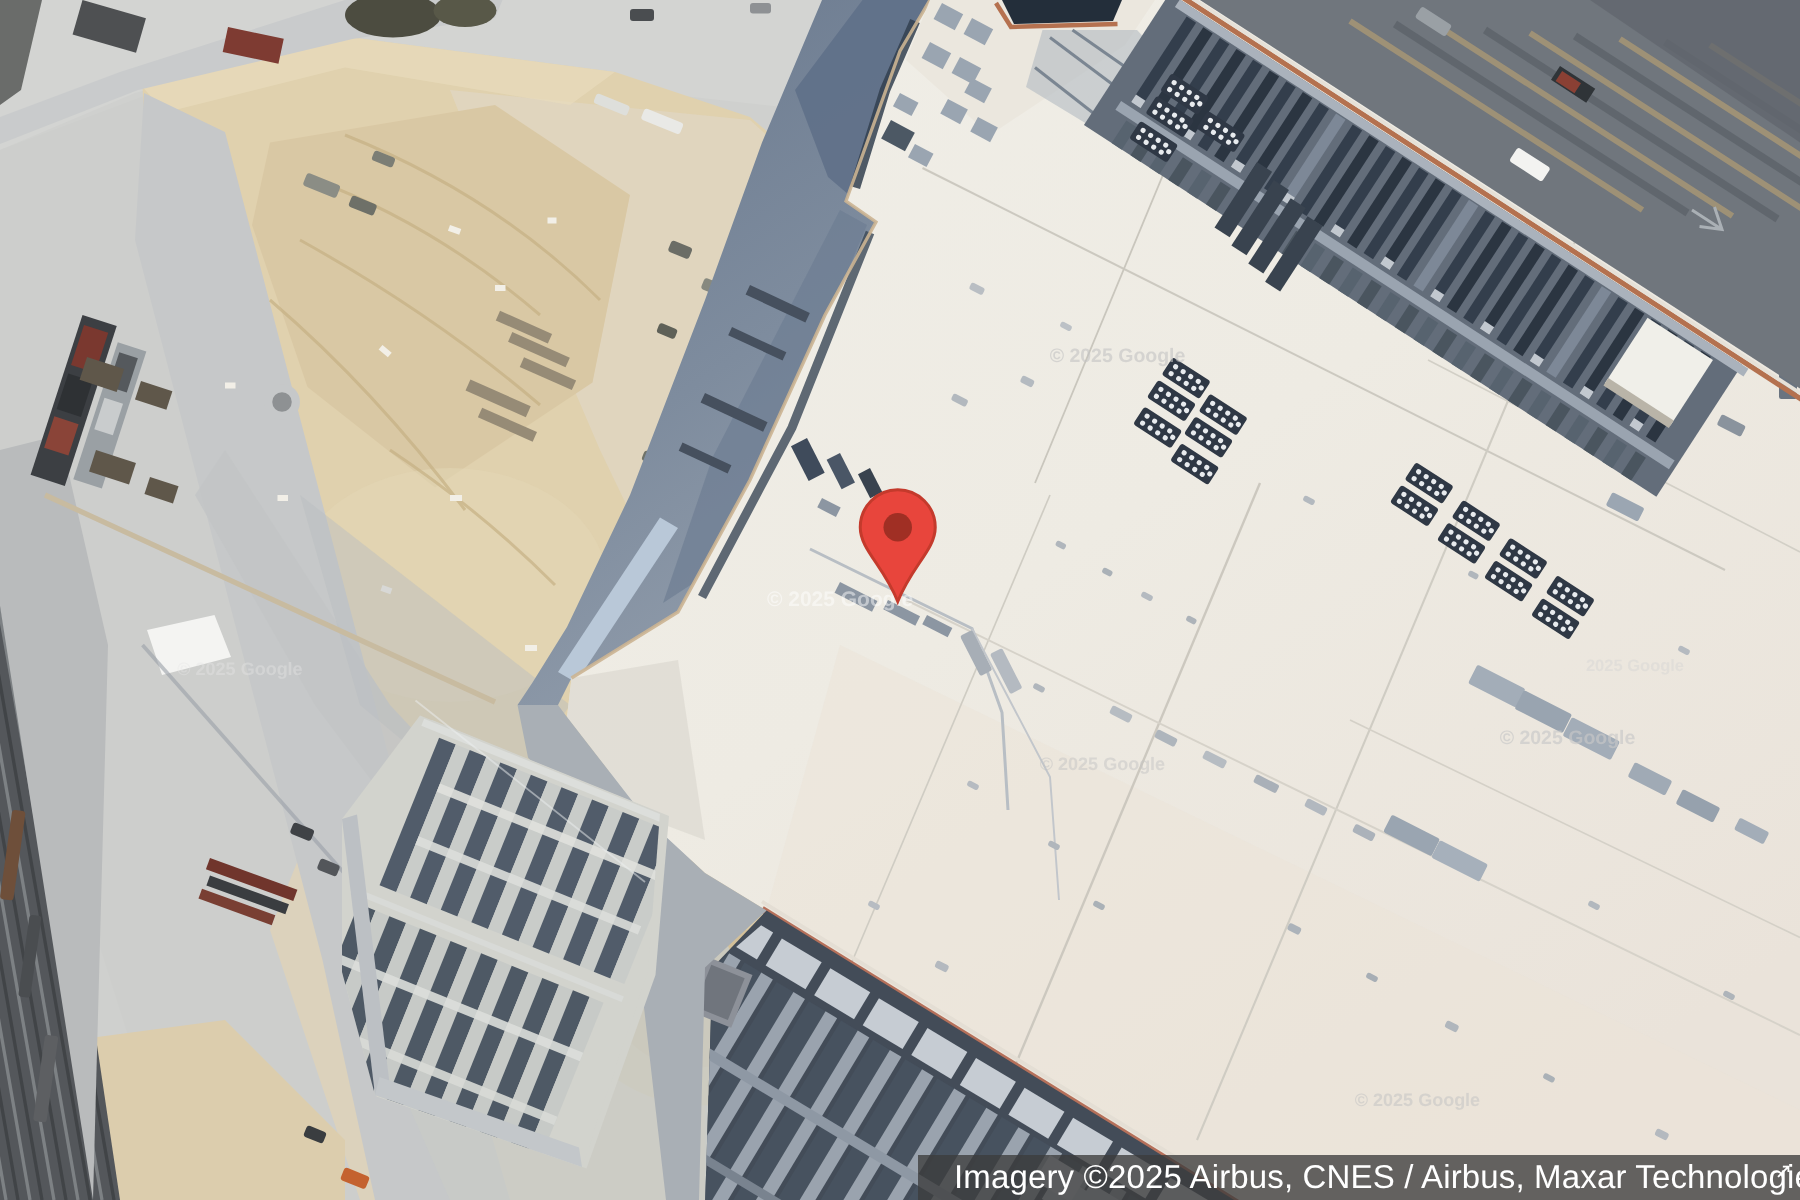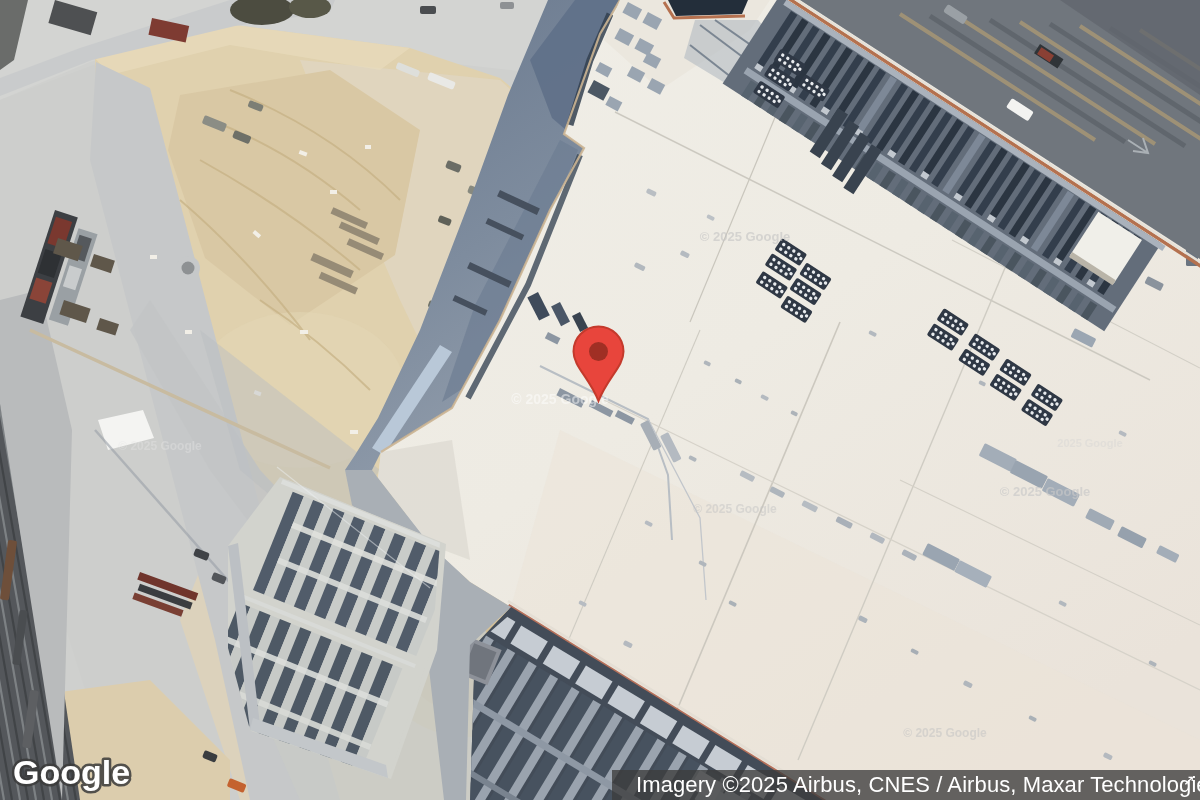--- a/index.html
+++ b/index.html
@@ -632,22 +632,17 @@
 <text x="160" y="450" font-size="12" font-weight="bold" fill="rgba(230,230,230,0.4)" text-anchor="middle">© 2025 Google</text>
 <text x="1090" y="447" font-size="11" font-weight="bold" fill="rgba(210,210,210,0.4)" text-anchor="middle">2025 Google</text>
 </g>
 
 <g>
 <path d="M 598.5 401 C 589 377 573.5 366.5 573.5 351.5 C 573.5 337.7 584.7 326.5 598.5 326.5 C 612.3 326.5 623.5 337.7 623.5 351.5 C 623.5 366.5 608 377 598.5 401 Z" fill="#e8453c" stroke="#c43a2c" stroke-width="2"></path>
 <circle cx="598.5" cy="351.5" r="9.5" fill="#a02f24"></circle>
 </g>
 </svg>
 
-<div style="position:absolute;left:10px;top:749px;">
-<svg width="140" height="48">
-        <text x="3" y="35" font-family="Liberation Sans,sans-serif" font-size="34" font-weight="bold" fill="#ffffff" stroke="rgba(58,58,58,0.85)" stroke-width="5" paint-order="stroke" stroke-linejoin="round">Google</text>
-      </svg>
-</div>
 
 <div style="position:absolute;left:612px;top:770px;width:588px;height:30px;background:rgba(60,60,60,0.78);color:#ffffff;font-size:22px;line-height:30px;white-space:nowrap;padding-left:24px;letter-spacing:0.1px;box-sizing:border-box;">Imagery ©2025 Airbus, CNES / Airbus, Maxar Technologies</div>
 
 <div style="position:absolute;left:1183px;top:772px;color:#fff;font-size:14px;">↗</div>
 </div>
 
 </body></html>

